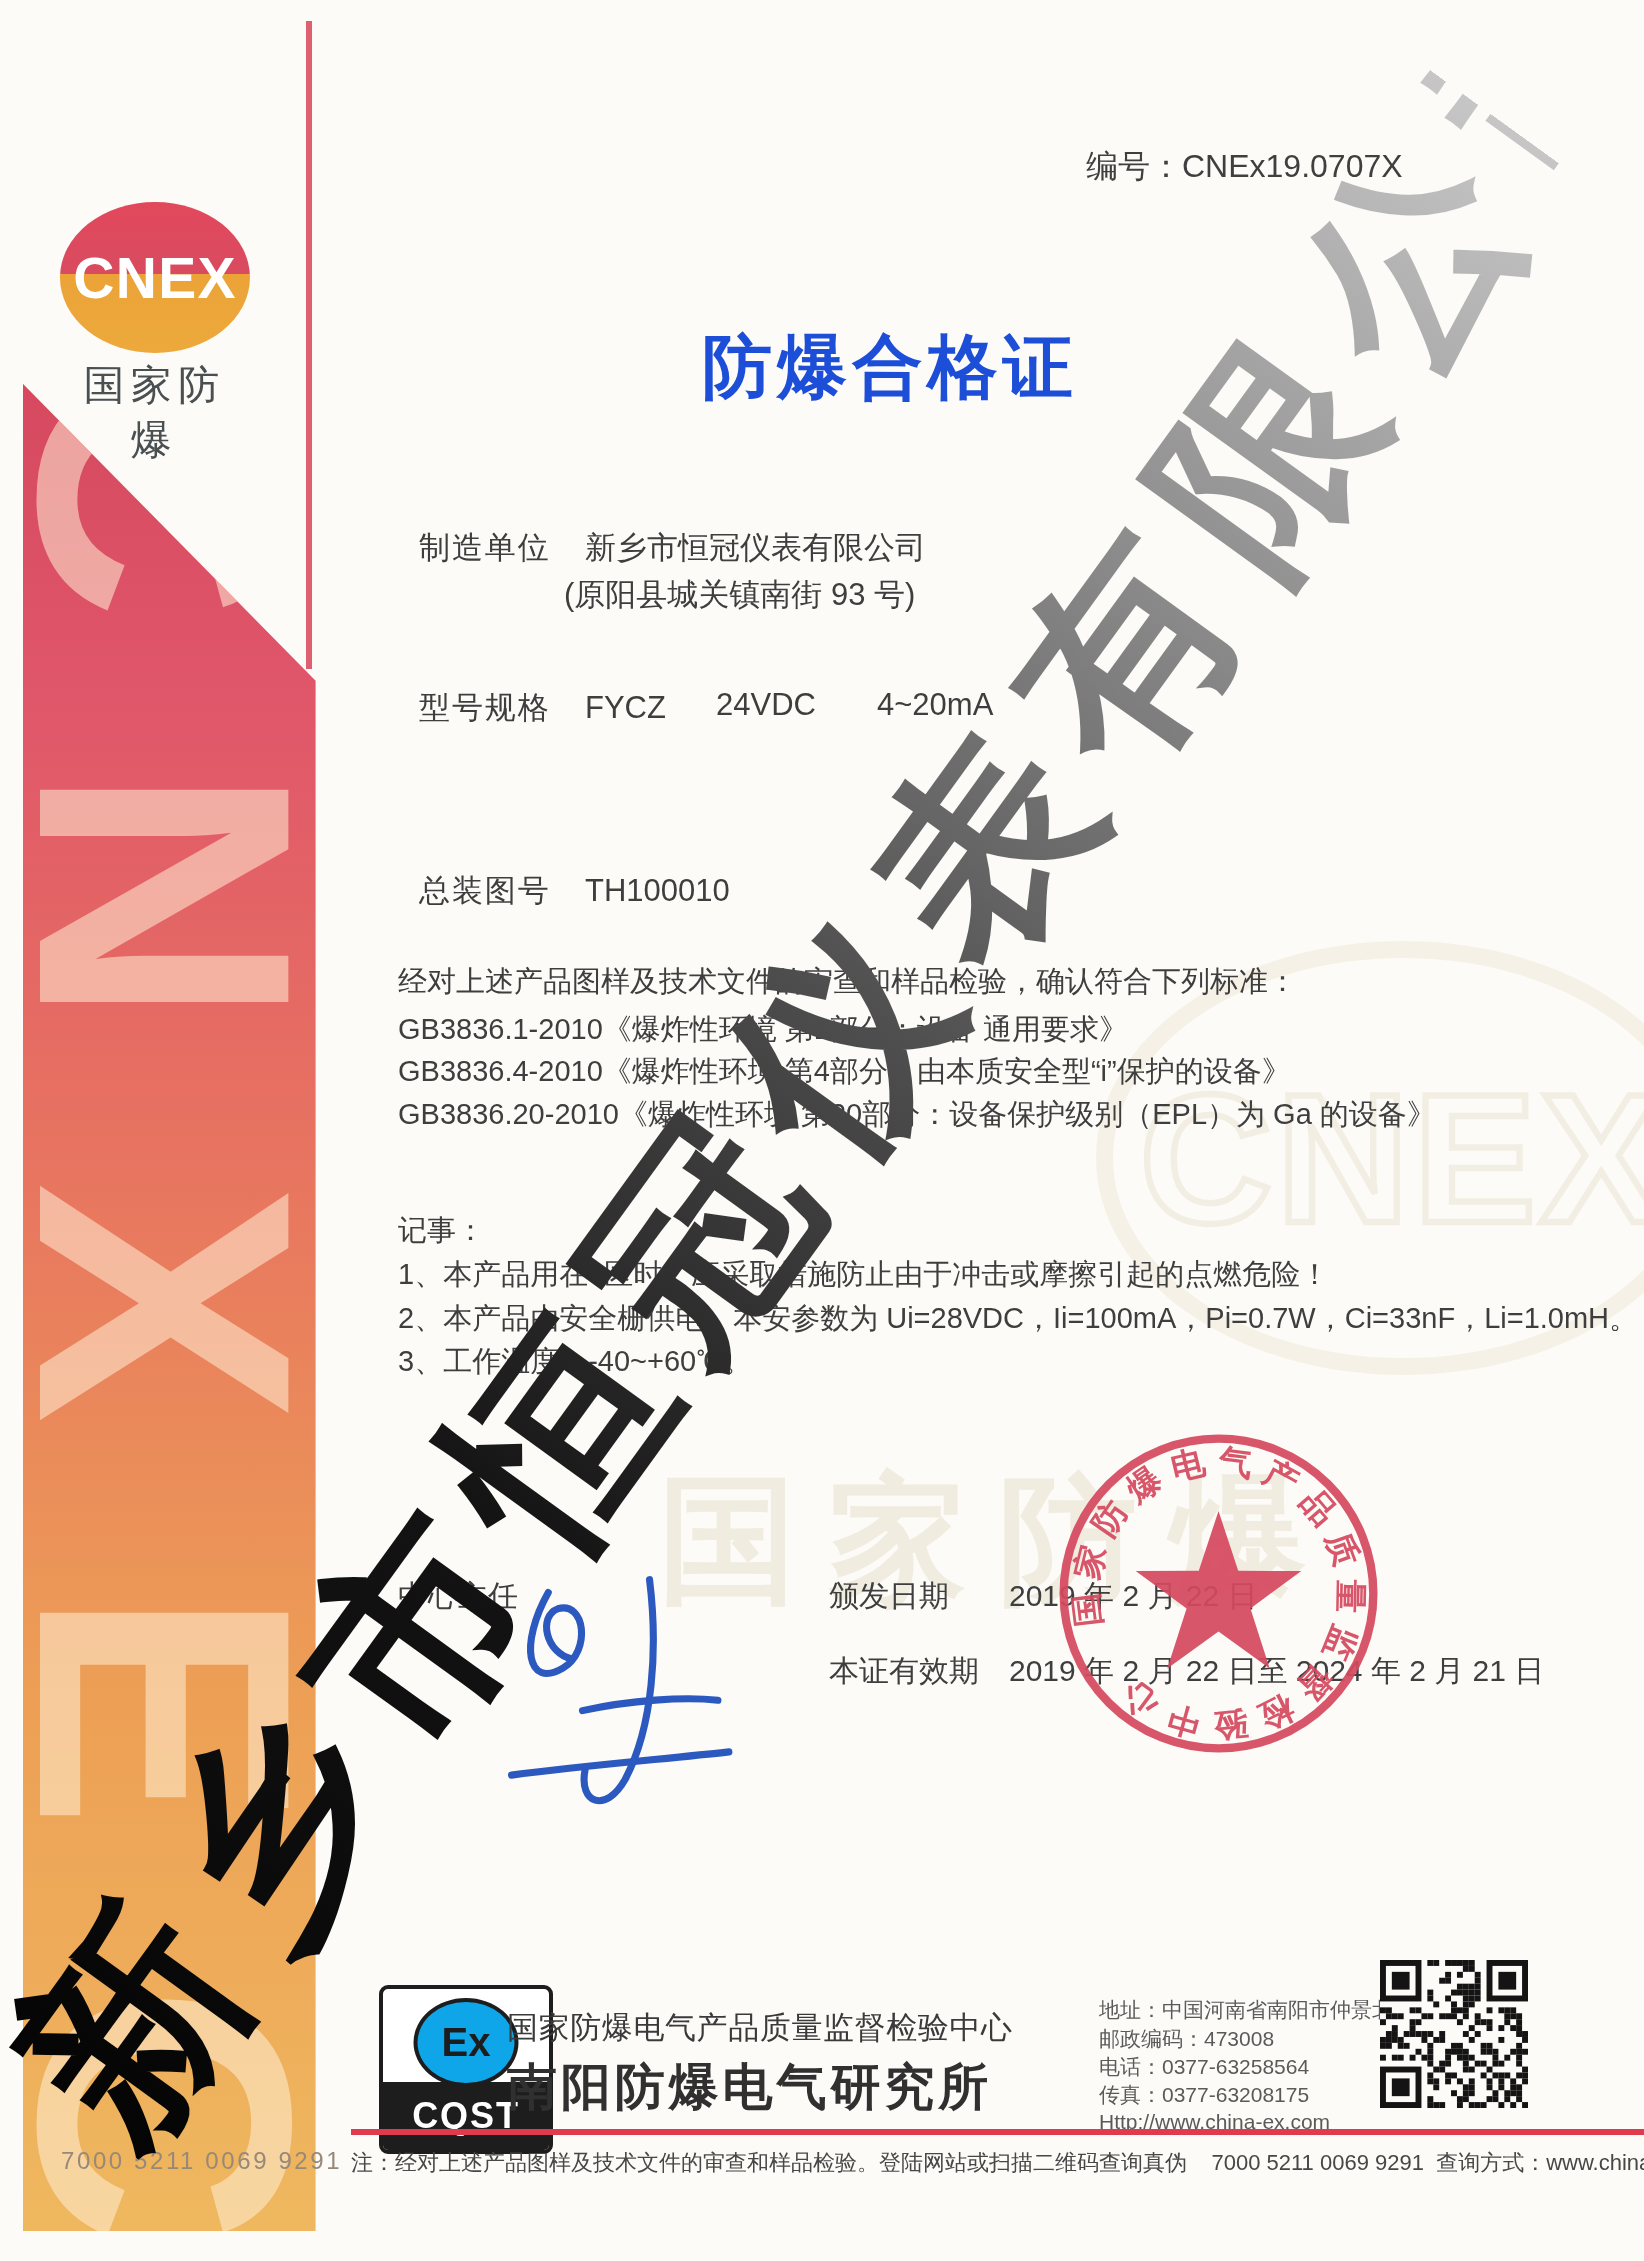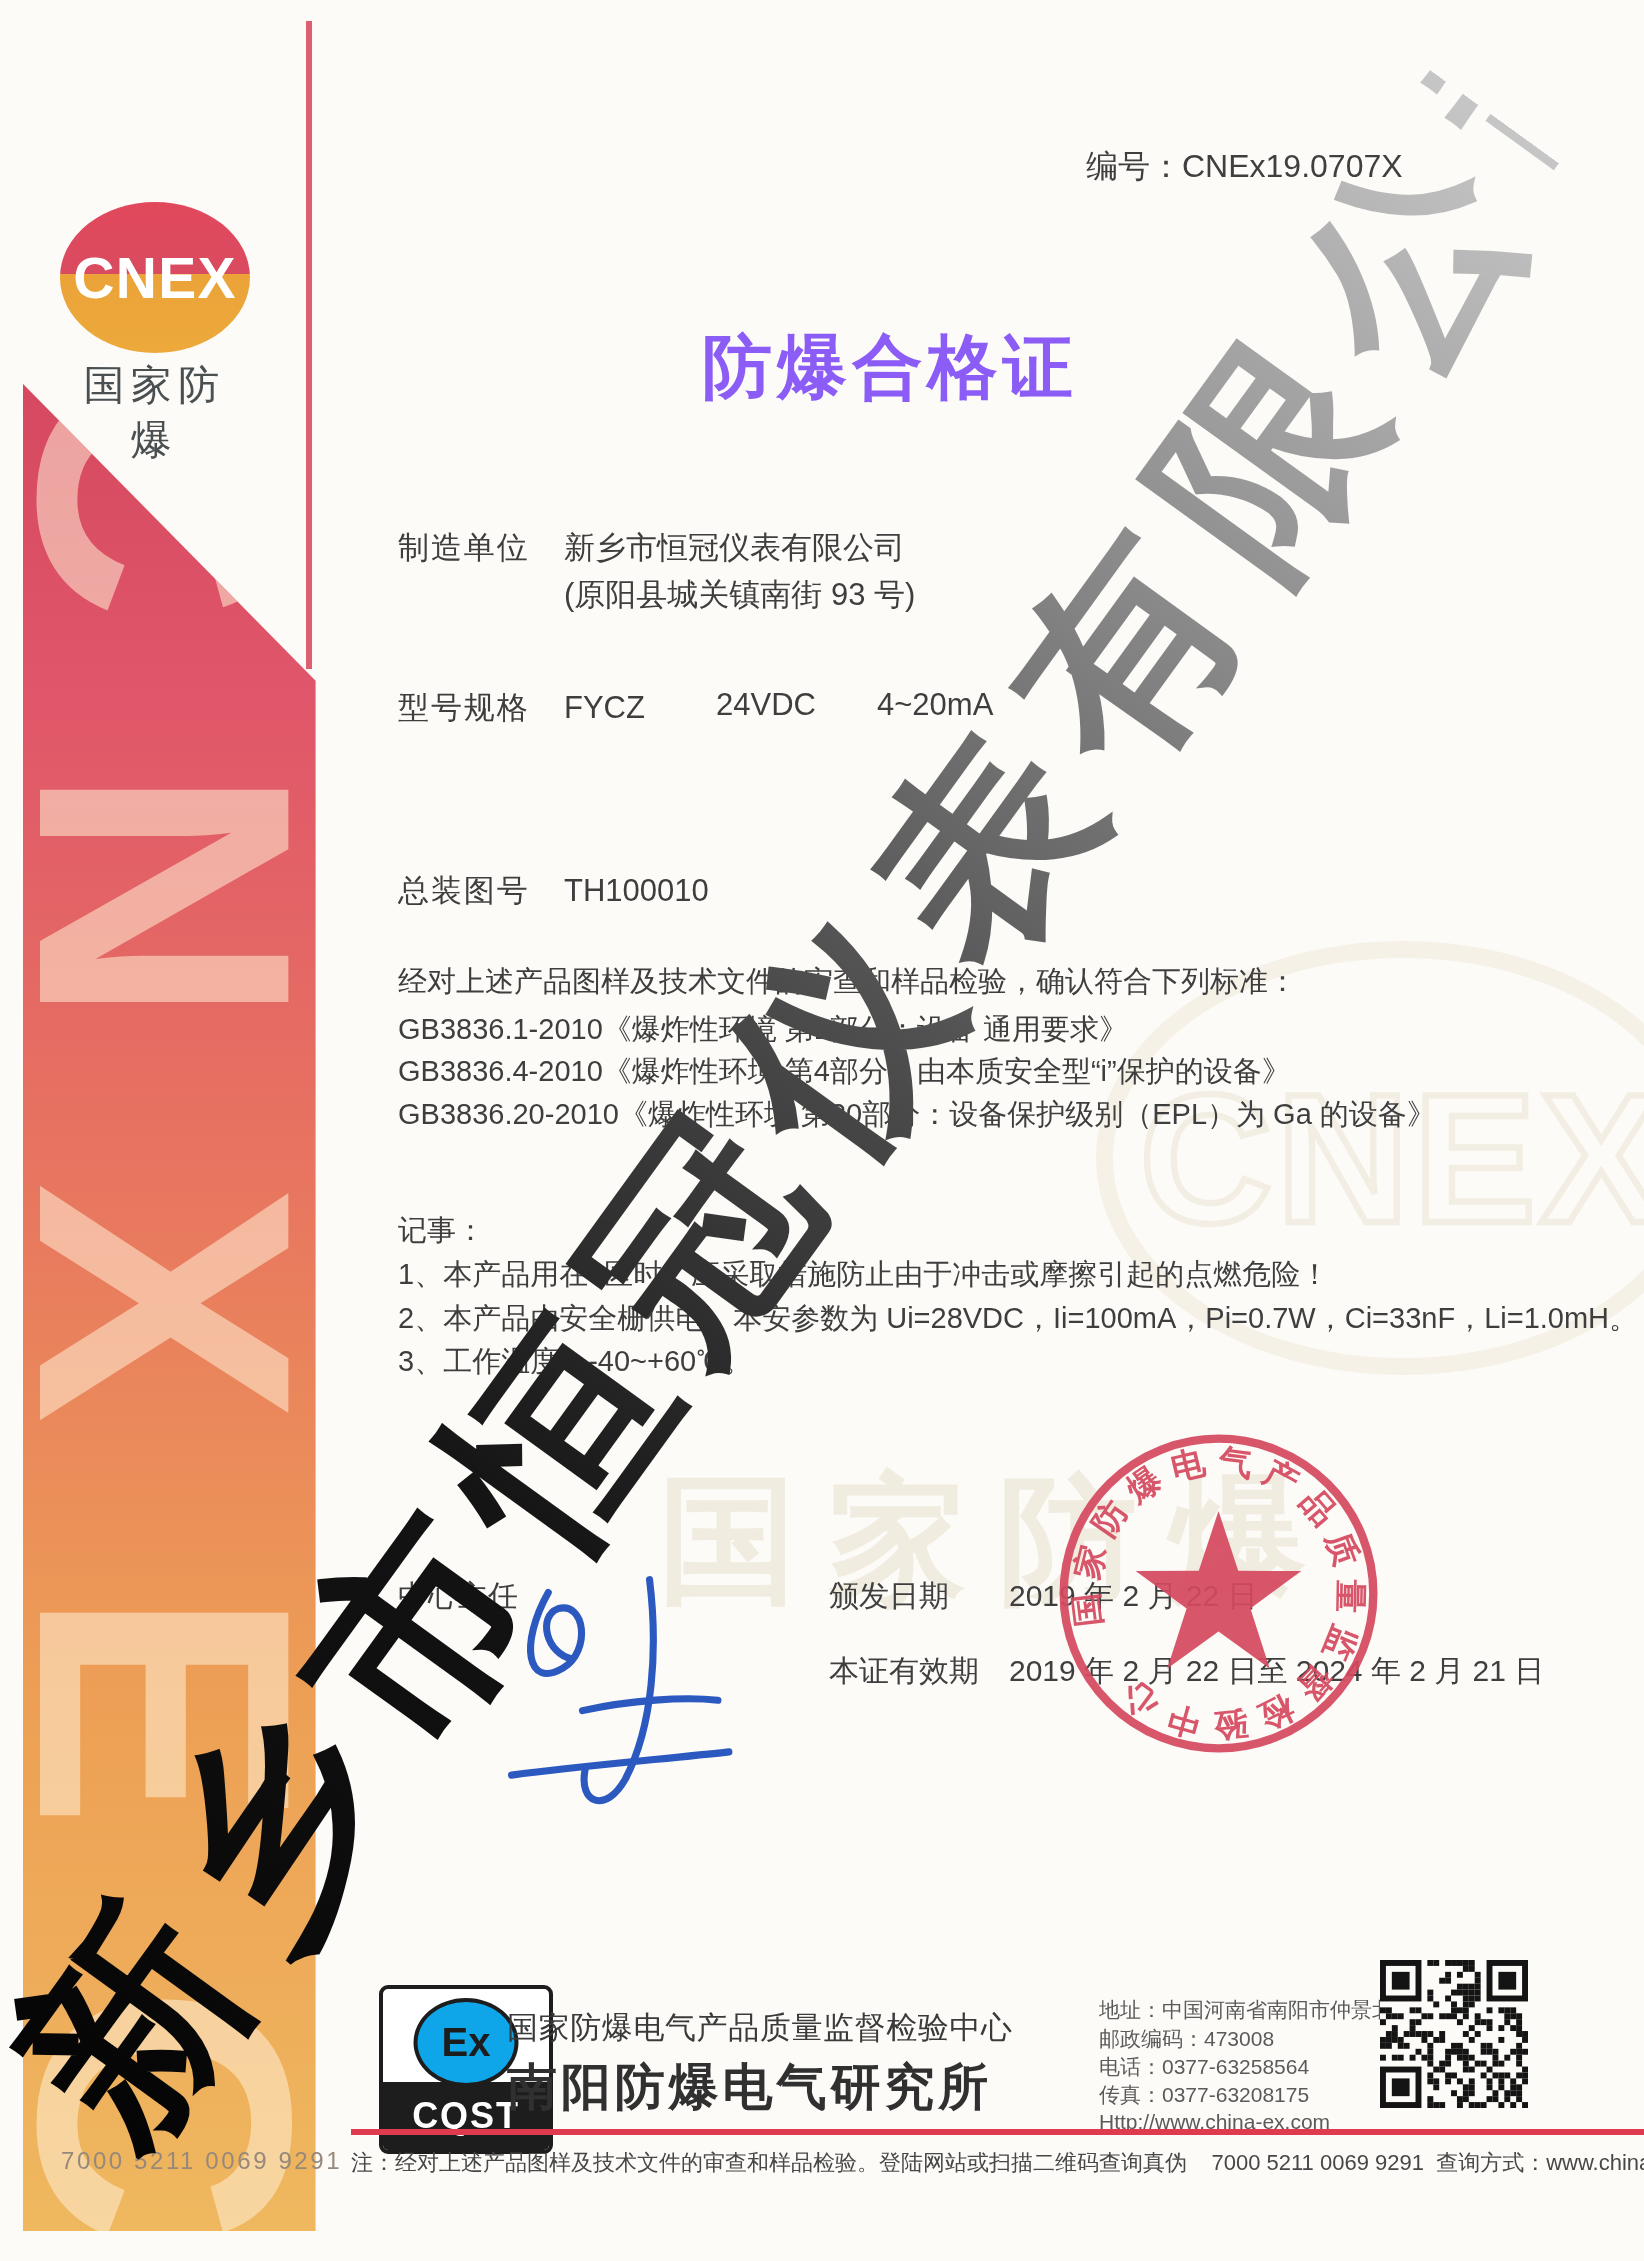--- a/index.html
+++ b/index.html
@@ -19,22 +19,22 @@
   .logo{position:absolute;left:60px;top:202px;width:190px;height:151px;border-radius:50%;
         background:linear-gradient(180deg,#e2485c 0%,#d94b60 48%,#eba338 48%,#eda93c 100%);
         display:flex;align-items:center;justify-content:center;z-index:2;}
   .logo span{color:#fff;font-size:57px;font-weight:bold;letter-spacing:1.3px;}
   .logo-caption{position:absolute;left:61px;top:358px;width:187px;text-align:center;
         font-size:41px;letter-spacing:6.4px;color:#4a4f52;z-index:2;}
 
   
   .cert-no{position:absolute;left:1086px;top:145px;font-size:32px;color:#3f3f3f;z-index:3;}
   .title{position:absolute;left:677px;top:321px;width:426px;text-align:center;
-        font-size:70px;font-weight:bold;letter-spacing:5.2px;color:#8b5cf6;z-index:3;}
-  .frow{position:absolute;white-space:nowrap;font-size:31px;}
+        font-size:70px;font-weight:bold;letter-spacing:5.2px;color:#1d4ed8;z-index:3;}
+  .frow{position:absolute;white-space:nowrap;font-size:31px;margin-left:21px;}
   .frow .lab{display:inline-block;width:166px;letter-spacing:1.9px;}
   .v2{position:absolute;white-space:nowrap;font-size:31px;}
 
   
   .line{position:absolute;left:398px;white-space:nowrap;font-size:29px;z-index:3;}
 
   
   .sign{position:absolute;white-space:nowrap;font-size:30px;z-index:3;margin-top:16px;}
 
   

